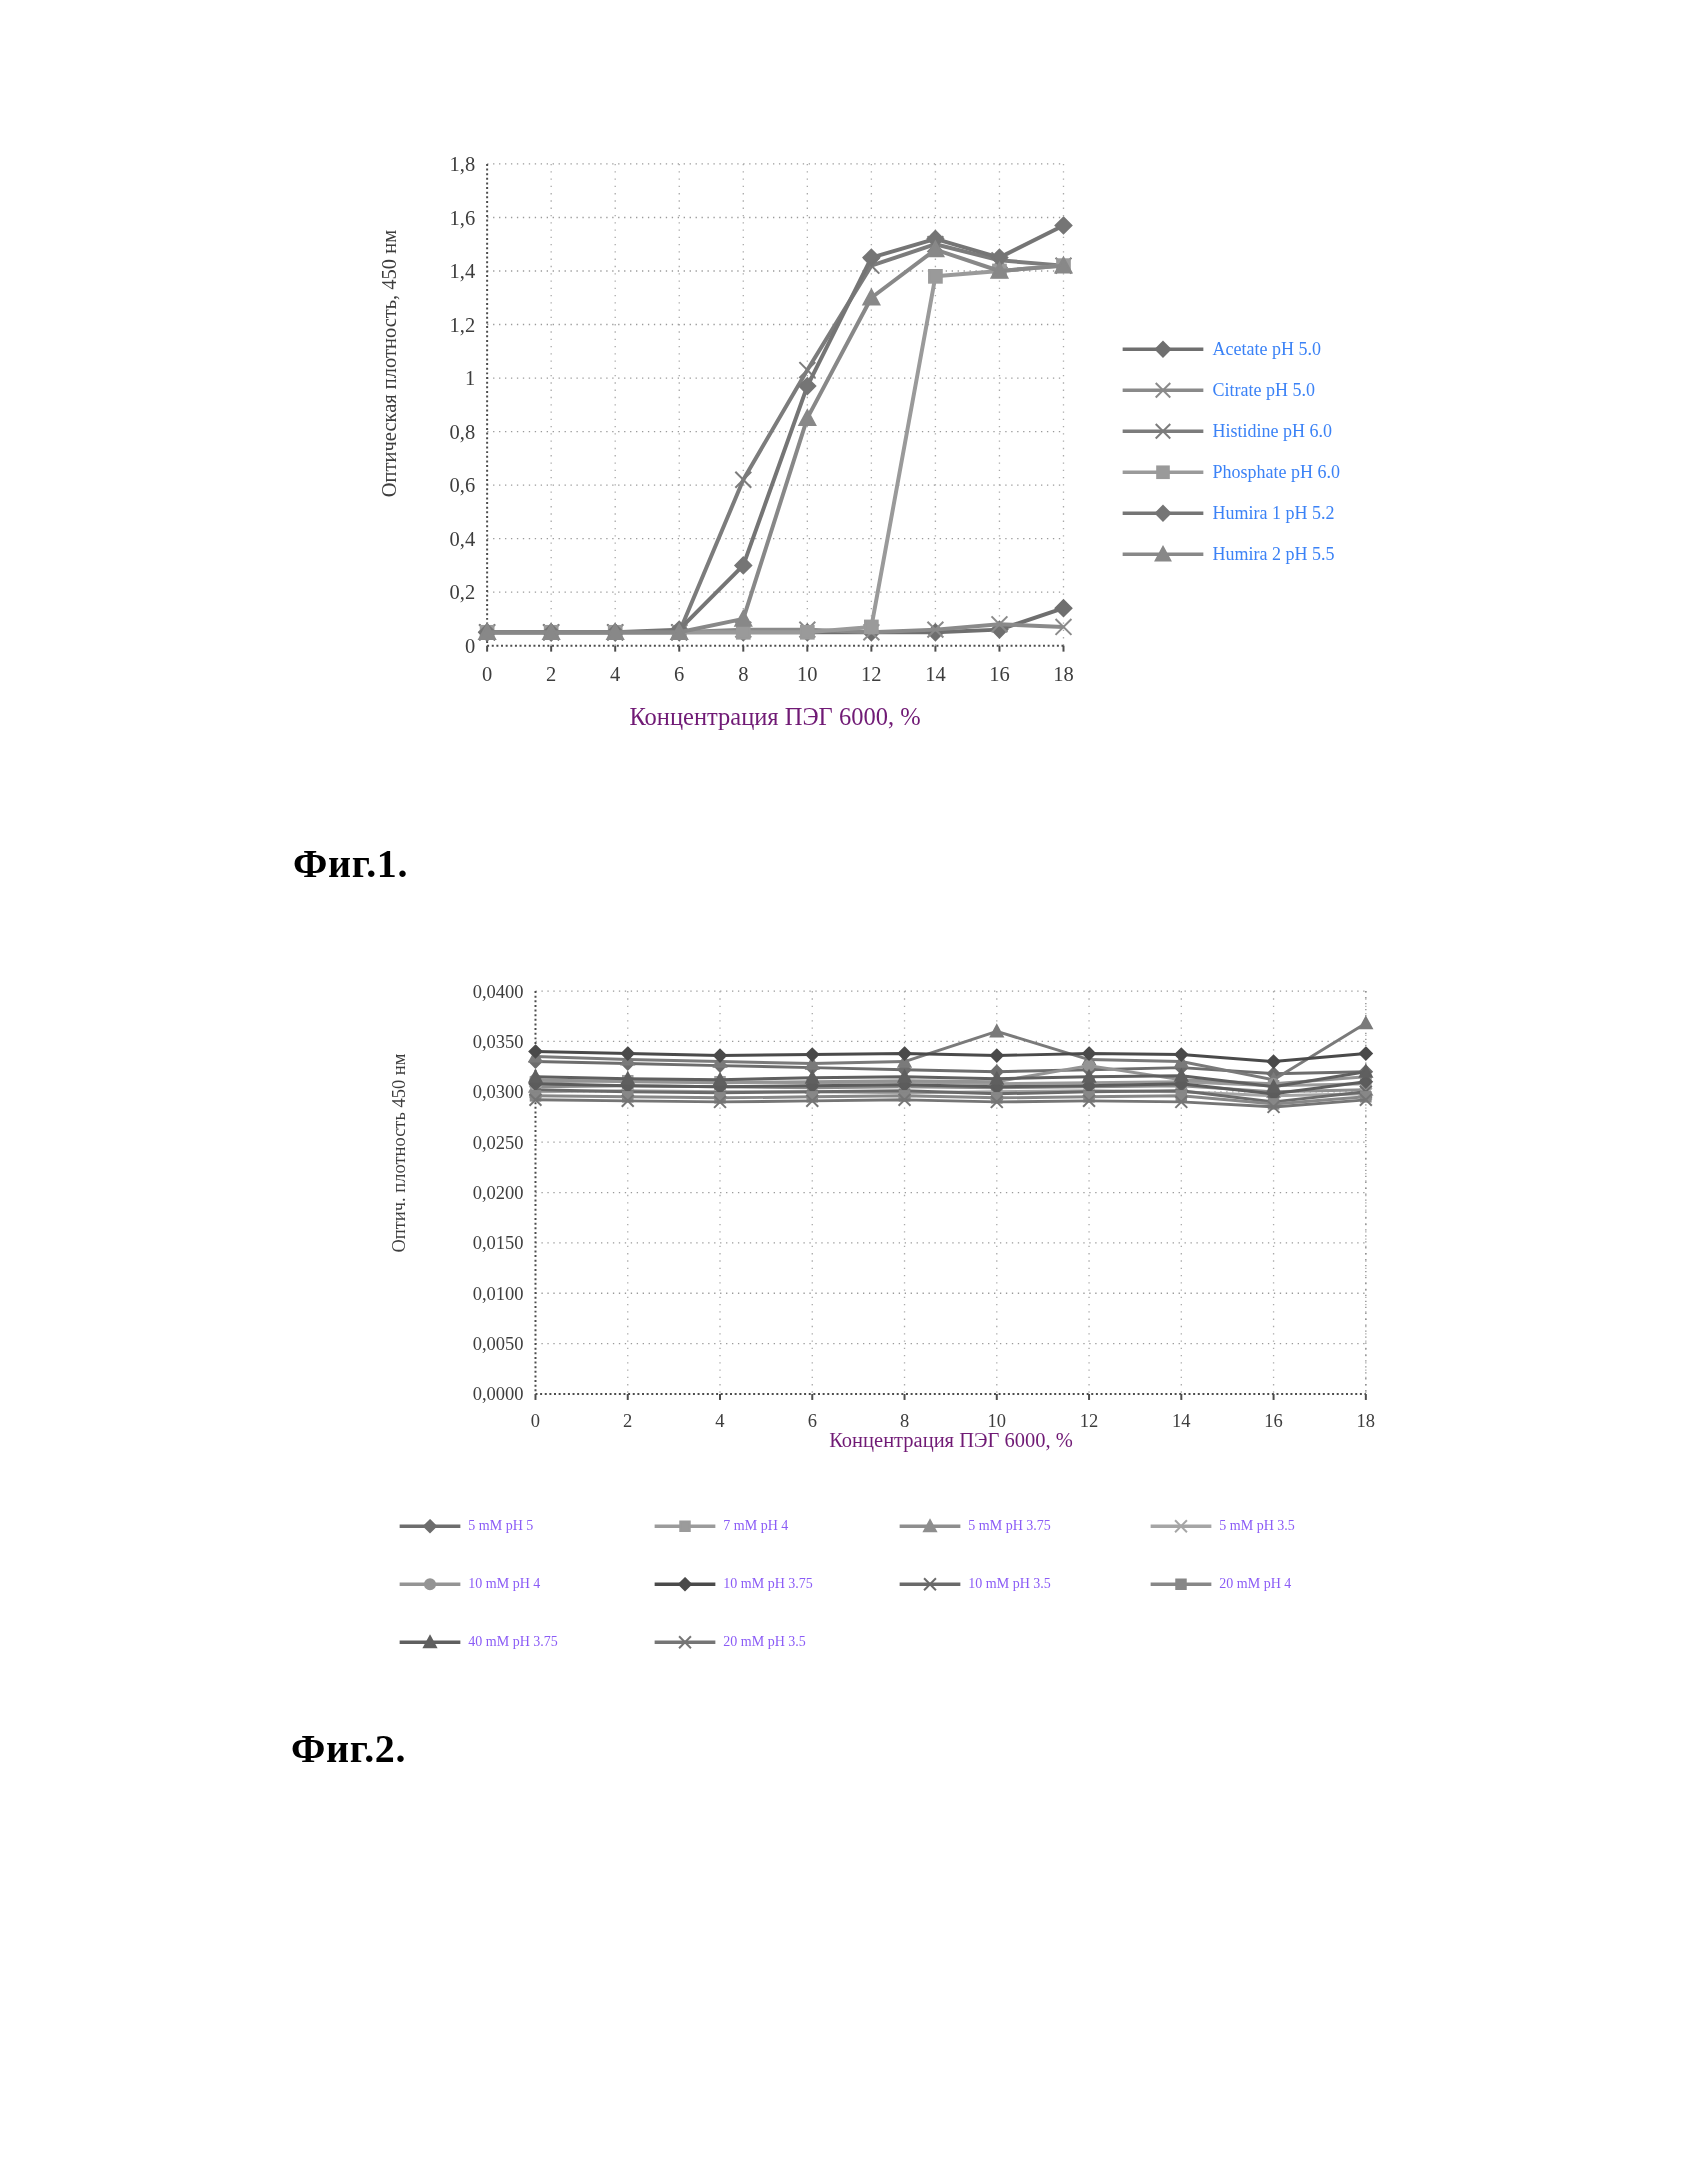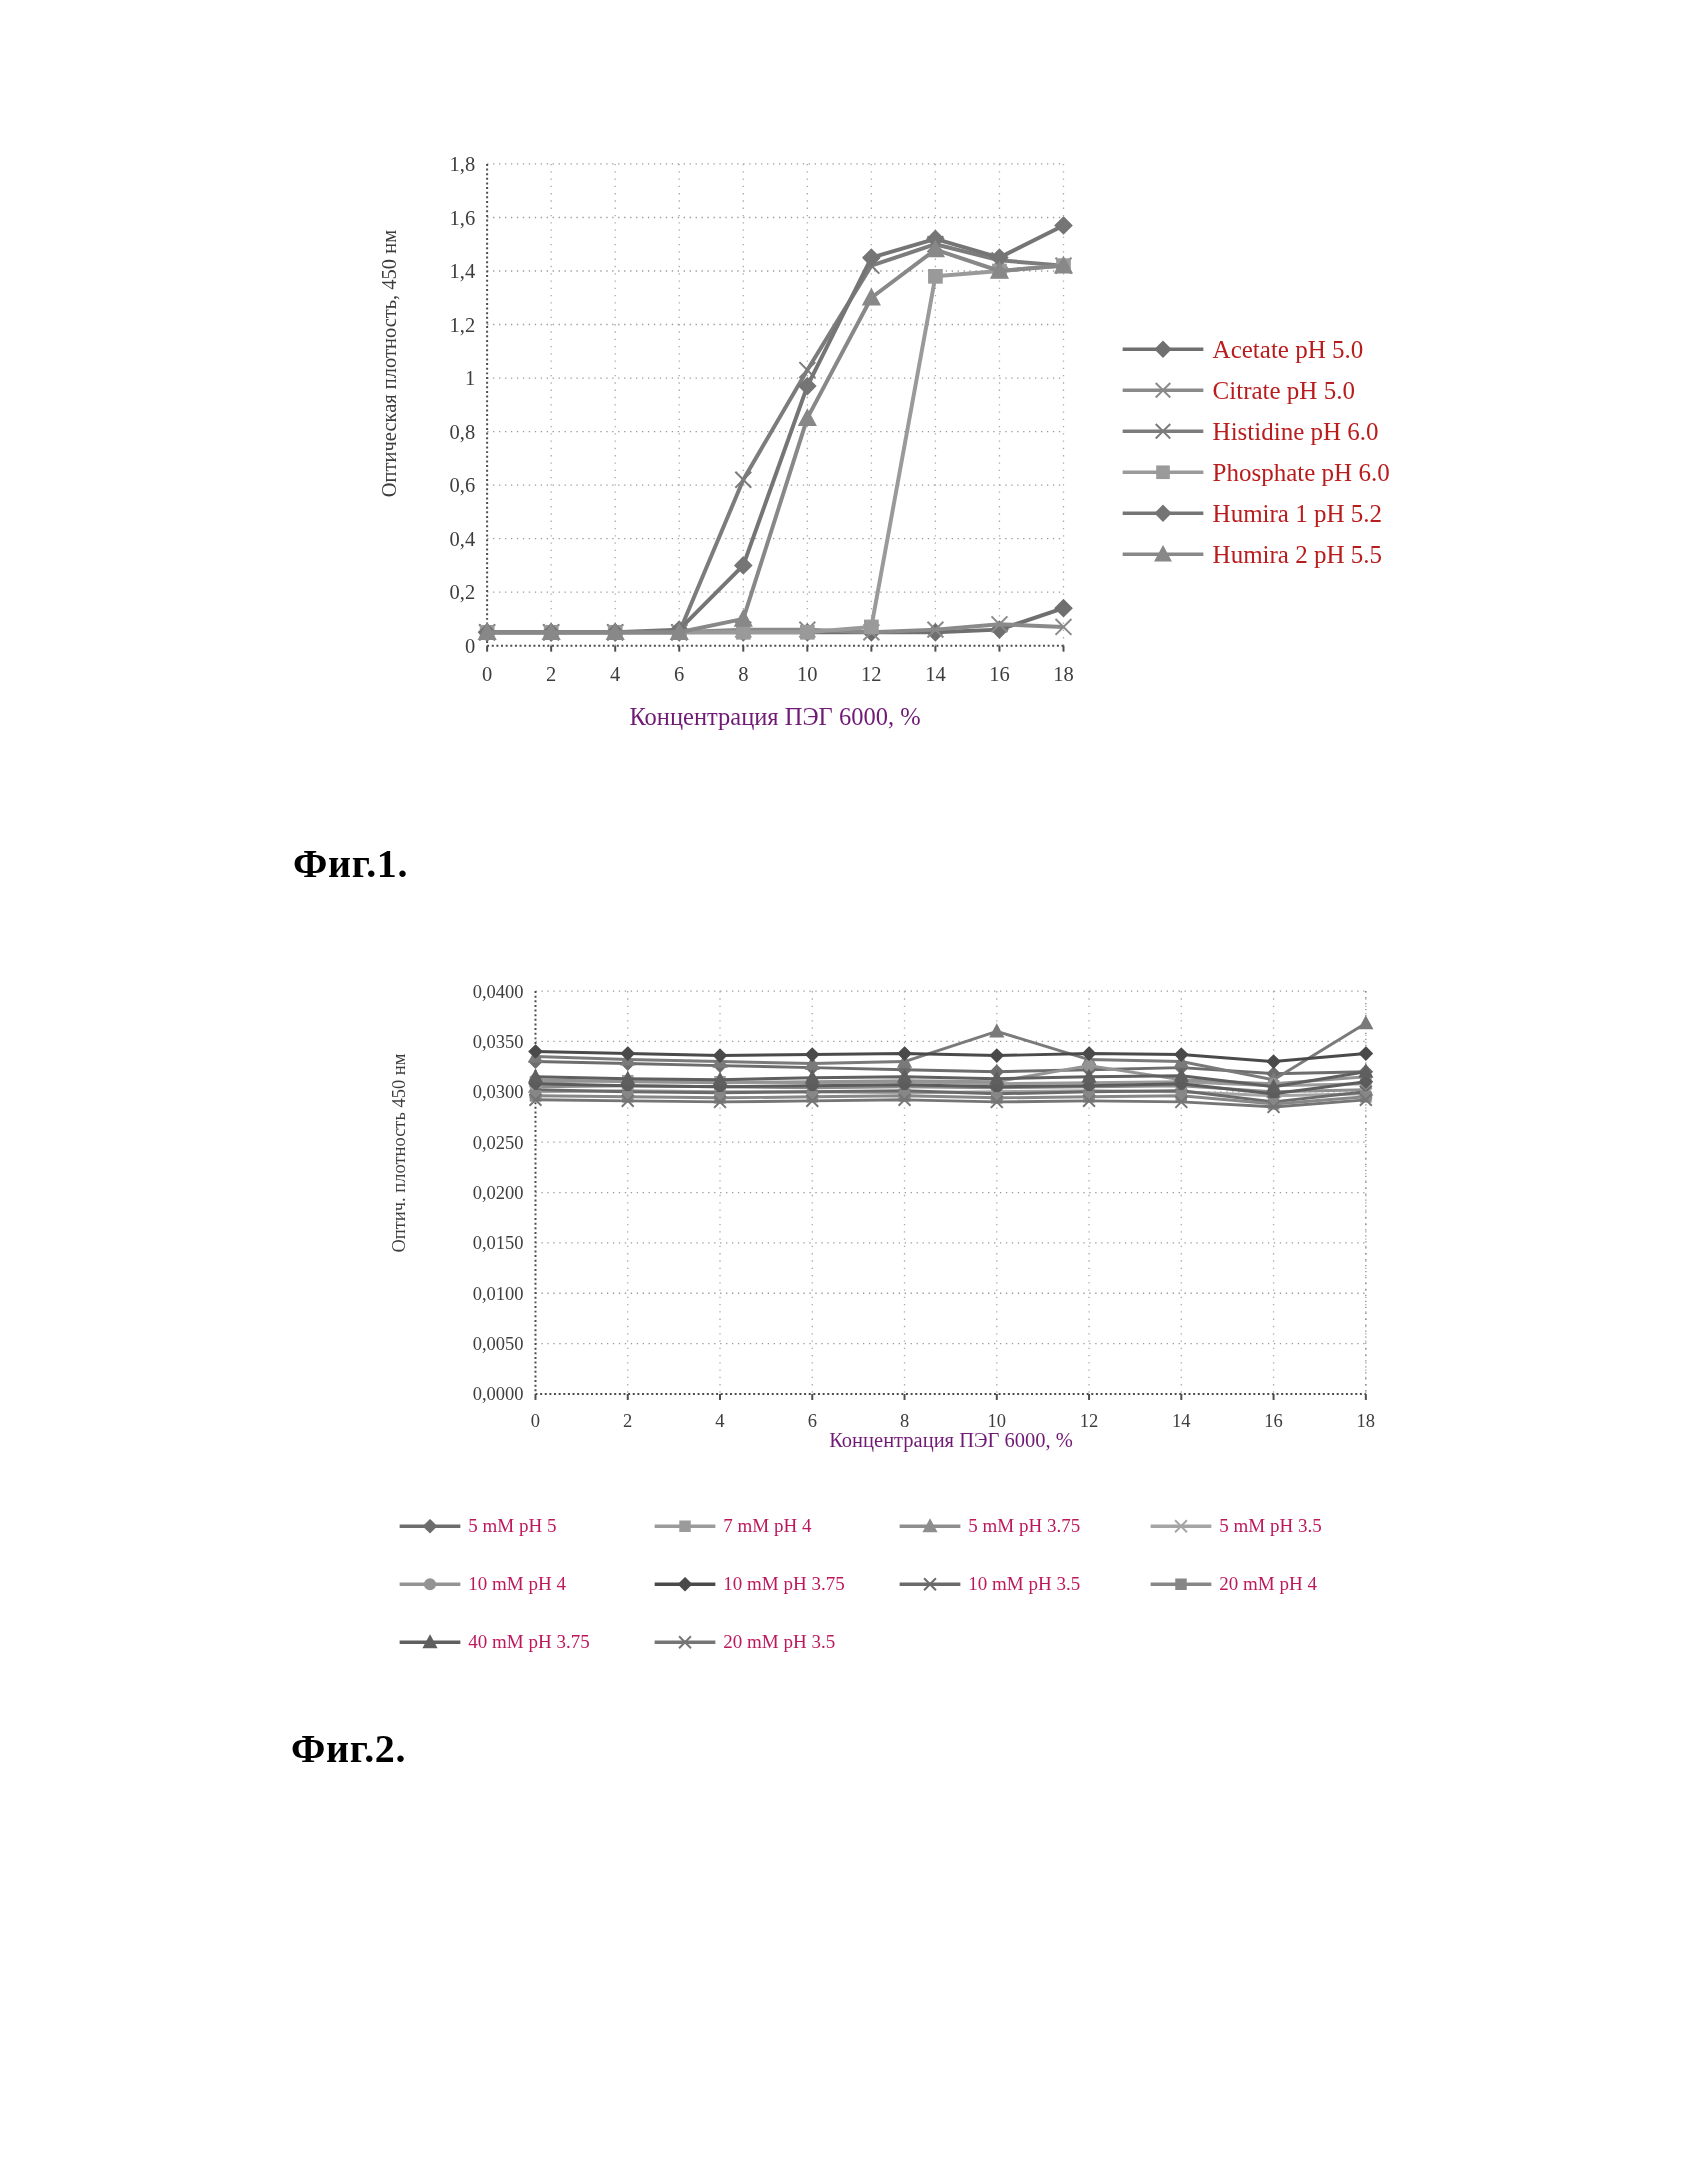--- a/index.html
+++ b/index.html
@@ -6,26 +6,26 @@
   body{width:1687px;height:2183px;position:relative;overflow:hidden;
        font-family:"Liberation Serif","DejaVu Serif",serif;color:#222;}
   .chart-svg{position:absolute;}
   .axis-title-x{position:absolute;text-align:center;color:#701a75;}
   .vlabel{position:absolute;transform:rotate(-90deg);transform-origin:0 0;
           text-align:center;color:#3d3d3d;white-space:nowrap;}
   .caption{position:absolute;font-weight:bold;color:#000;font-size:40px;letter-spacing:0.7px;}
   
   #legend1{position:absolute;left:1120px;top:329px;width:311px;}
   #legend1 .legend-item{display:flex;align-items:center;height:41px;}
-  #legend1 .legend-label{font-size:25px;color:#b91c1c;margin-left:6.6px;white-space:nowrap;}
+  #legend1 .legend-label{font-size:18px;color:#3b82f6;margin-left:6.6px;white-space:nowrap;}
   
   #legend2{position:absolute;left:397px;top:1497px;width:1012px;
            display:grid;grid-template-columns:255px 245px 251px 251px;grid-auto-rows:58px;}
   #legend2 .legend-item{display:flex;align-items:center;}
-  #legend2 .legend-label{font-size:19px;color:#be185d;margin-left:5.3px;white-space:nowrap;}
+  #legend2 .legend-label{font-size:14px;color:#8b5cf6;margin-left:5.3px;white-space:nowrap;}
   text{font-family:"Liberation Serif","DejaVu Serif",serif;fill:#3d3d3d;}
 </style>
 </head>
 <body>
 
 <svg id="chart1" class="chart-svg" style="left:370px;top:93px;" width="1072" height="662" viewBox="0 0 1620 1000">
     <g>
       <line x1="177" y1="754.1111111111111" x2="1048" y2="754.1111111111111" stroke="#9a9a9a" stroke-width="2" stroke-dasharray="2 7"></line>
       <line x1="177" y1="673.2222222222222" x2="1048" y2="673.2222222222222" stroke="#9a9a9a" stroke-width="2" stroke-dasharray="2 7"></line>
       <line x1="177" y1="592.3333333333334" x2="1048" y2="592.3333333333334" stroke="#9a9a9a" stroke-width="2" stroke-dasharray="2 7"></line>

